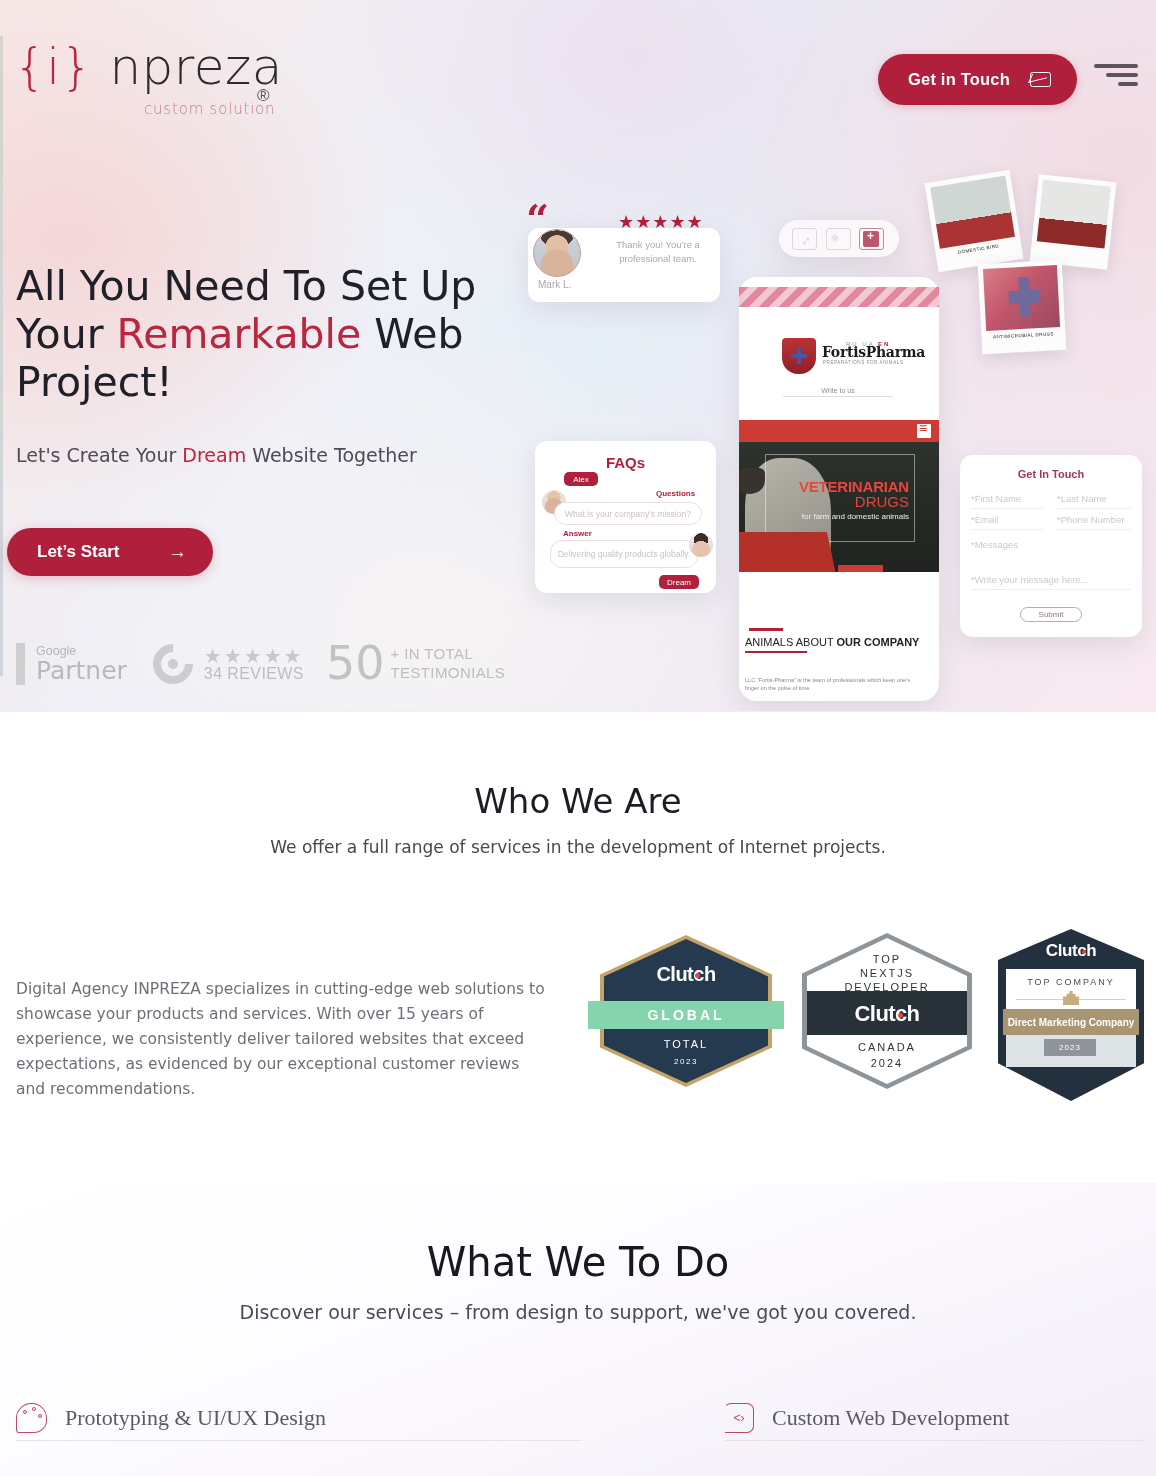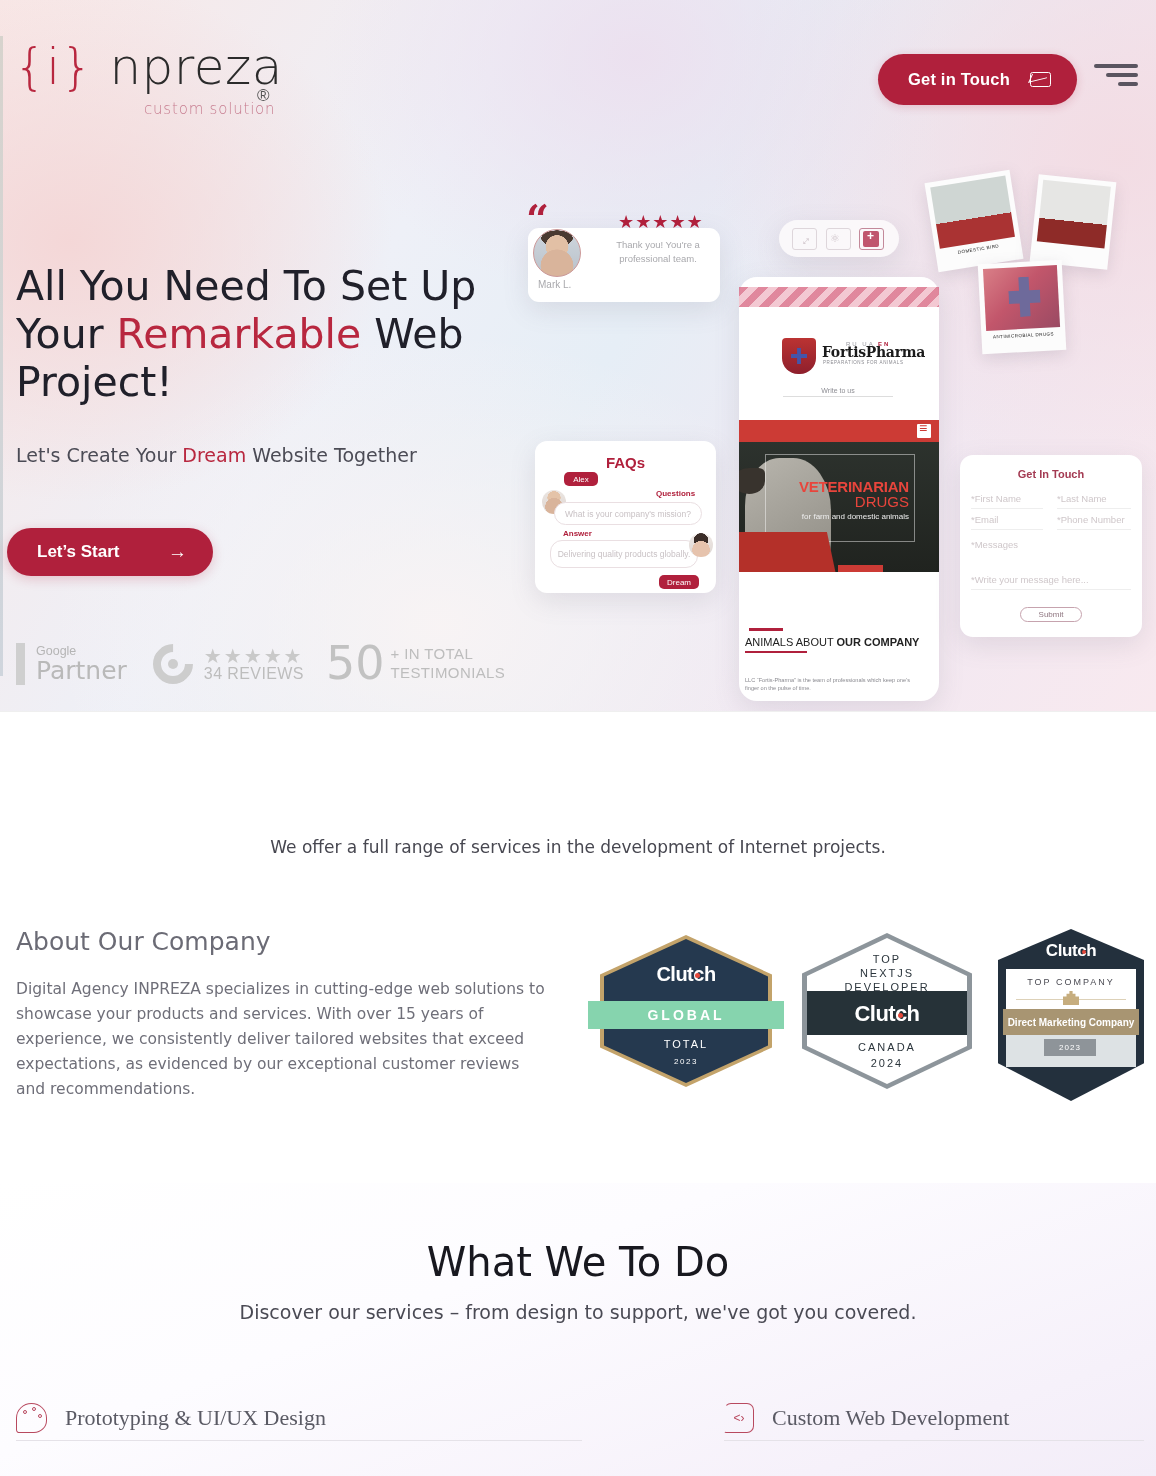--- a/index.html
+++ b/index.html
@@ -417,23 +417,23 @@
       <div class="pph pph2"></div>
       <div class="pcap"></div>
     </div>
     <div class="polar p3">
       <div class="pph pph3"></div>
       <div class="pcap">ANTIMICROBIAL DRUGS</div>
     </div>
   </section>
 
   <section class="sec-who">
+    <h2 class="who-h">Who We Are</h2>
     <p class="who-s">We offer a full range of services in the development of Internet projects.</p>
 
-    <h3 class="about-h">About Our Company</h3>
     <p class="about-p">Digital Agency INPREZA specializes in cutting-edge web solutions to showcase your products and services. With over 15 years of experience, we consistently deliver tailored websites that exceed expectations, as evidenced by our exceptional customer reviews and recommendations.</p>
 
     <div class="badges">
       <div class="badge b1">
         <div class="hexbase"></div>
         <div class="hexin"></div>
         <div class="lbl-clutch">Clutch</div>
         <div class="dot"></div>
         <div class="ribbon">GLOBAL</div>
         <div class="fall">TOTAL</div>

